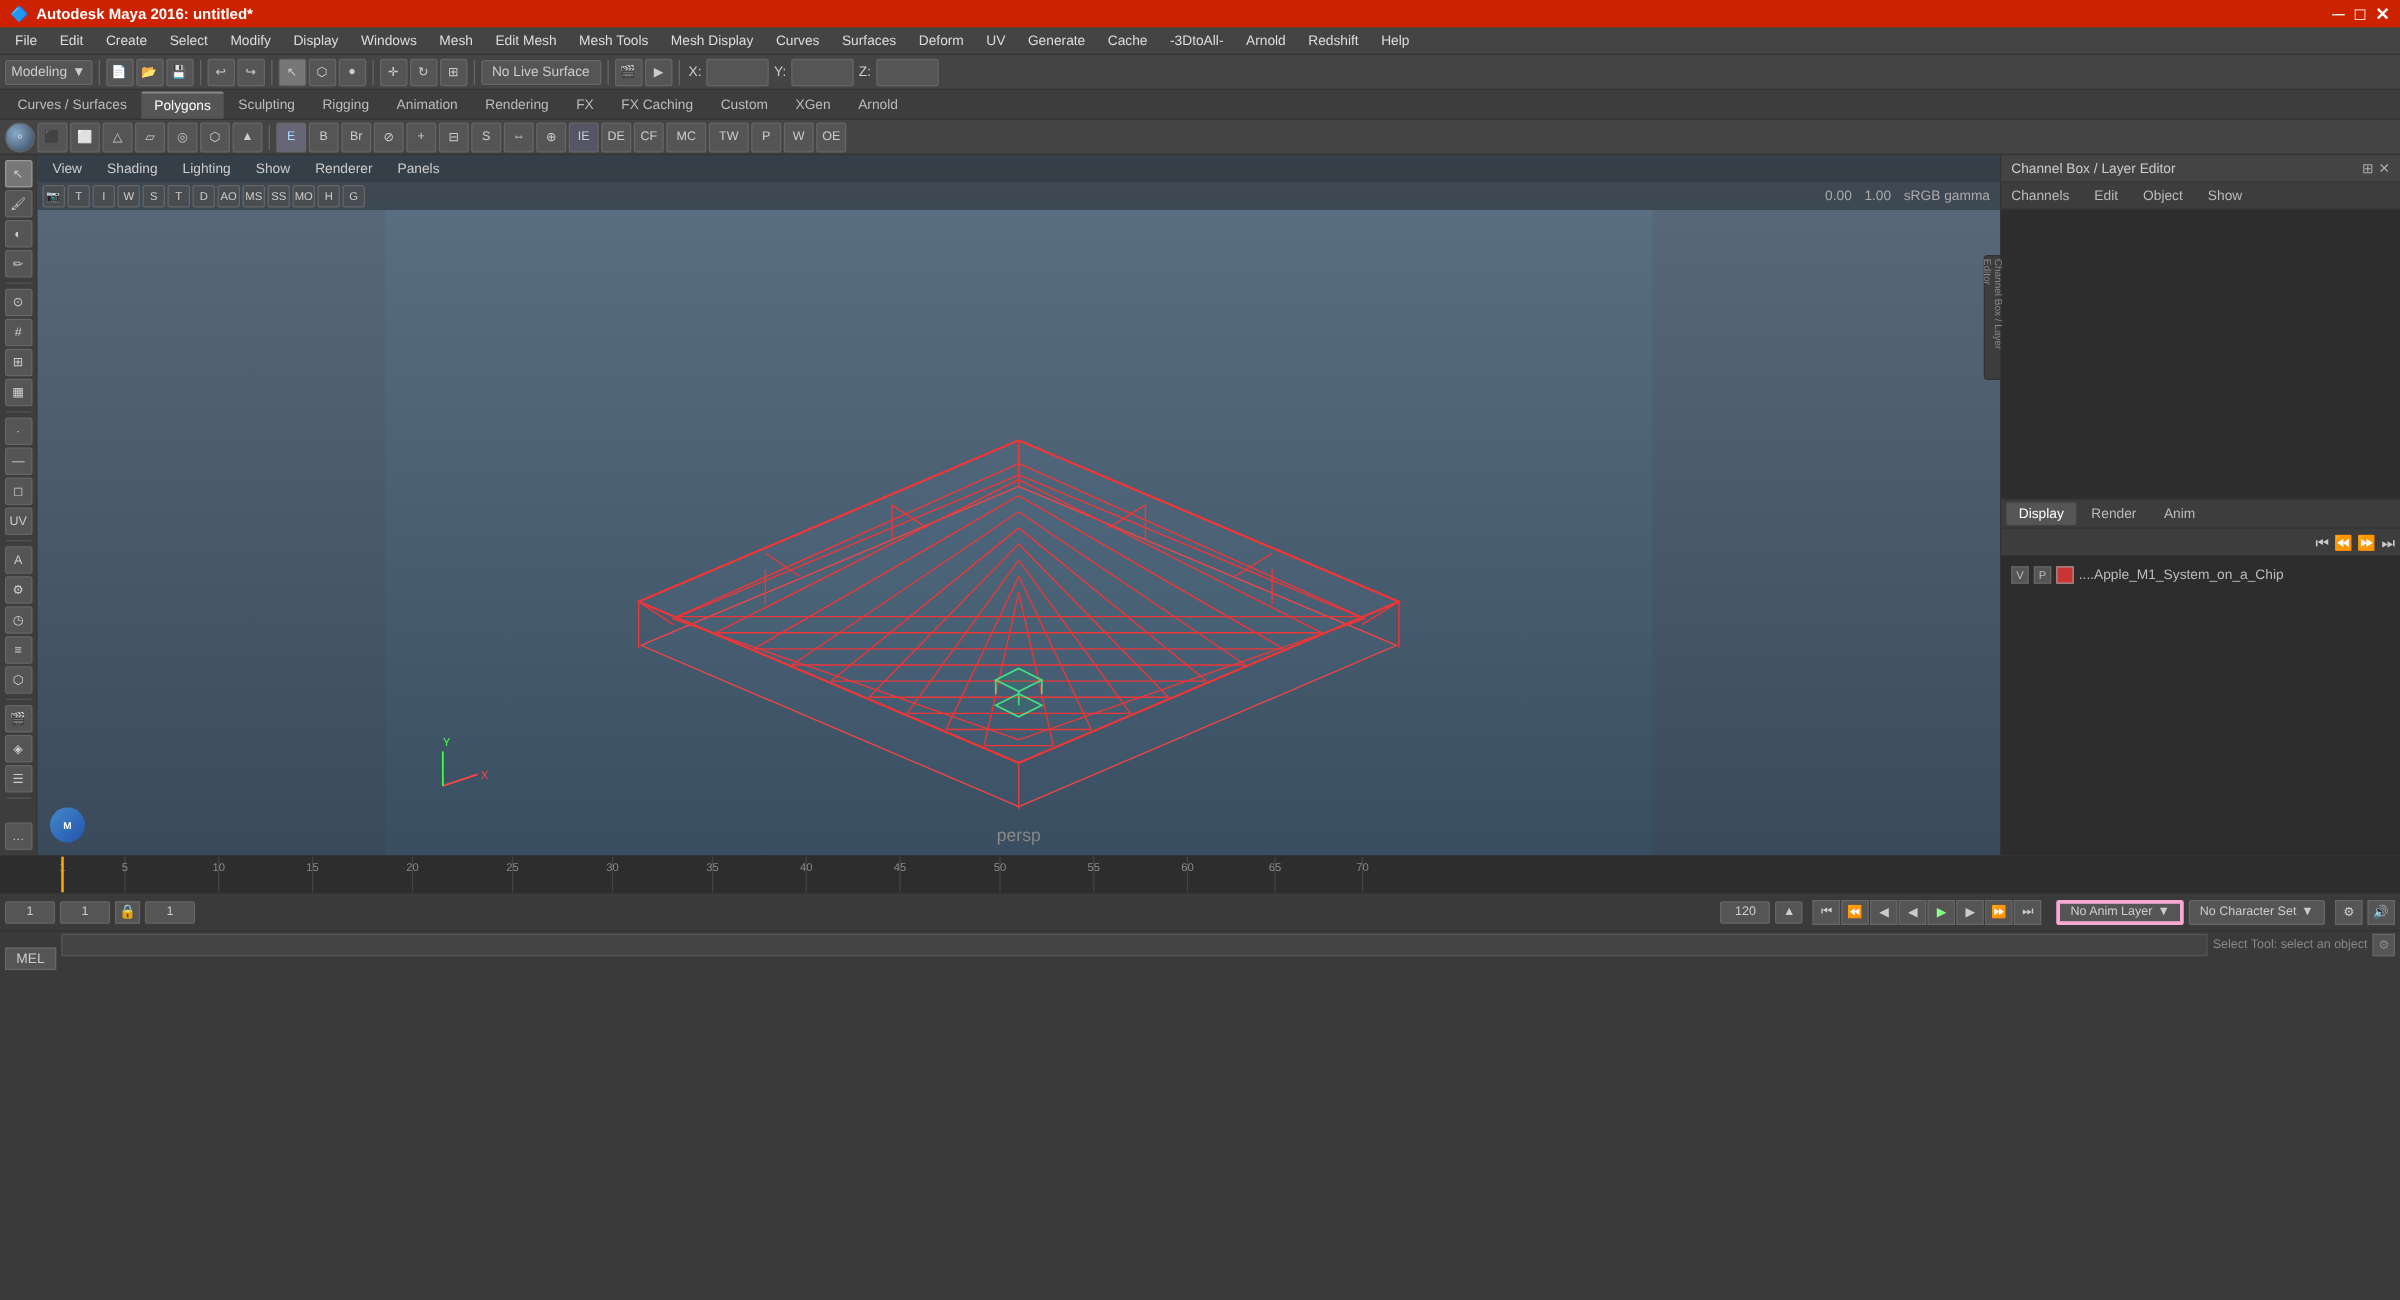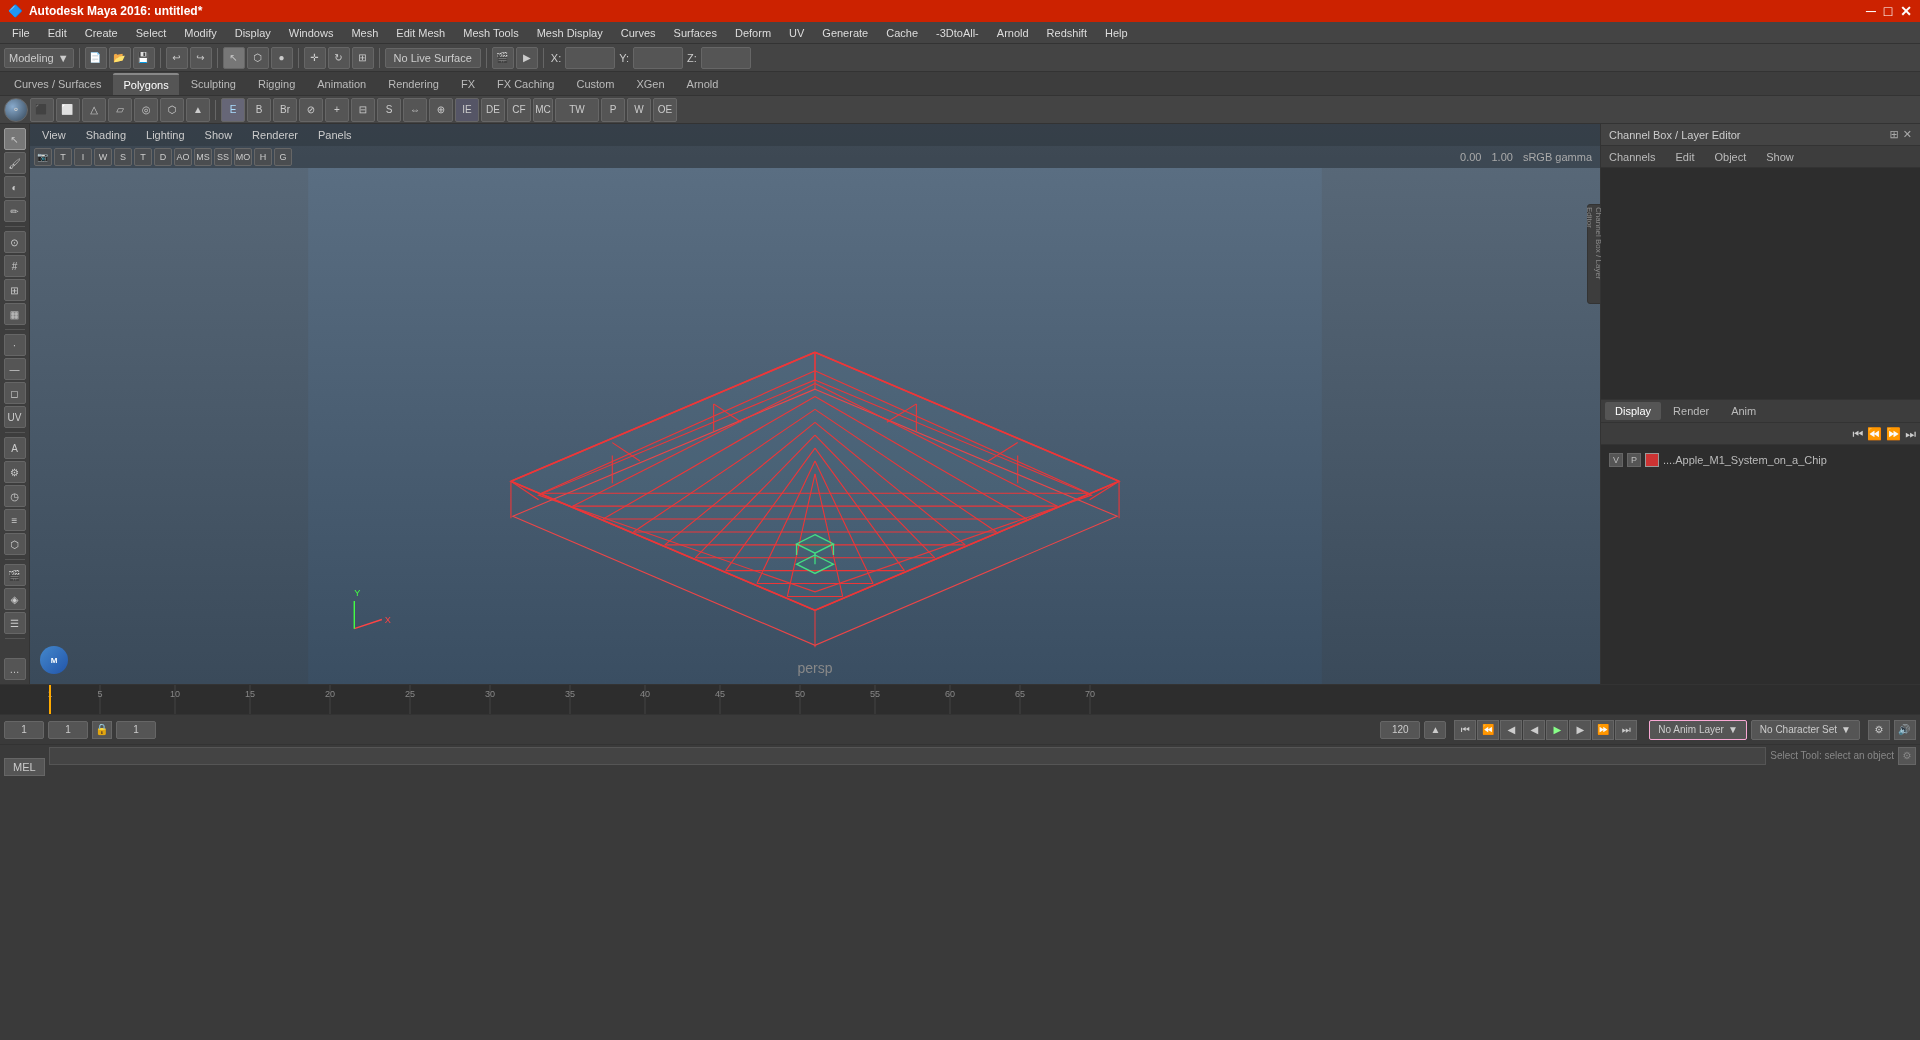--- a/index.html
+++ b/index.html
@@ -551,22 +551,22 @@
   <div class="tb-btn" style="width:24px; height:24px;">Br</div>
   <div class="tb-btn" style="width:24px; height:24px;">⊘</div>
   <div class="tb-btn" style="width:24px; height:24px;">+</div>
   <div class="tb-btn" style="width:24px; height:24px;">⊟</div>
   <div class="tb-btn" style="width:24px; height:24px;">S</div>
   <div class="tb-btn" style="width:24px; height:24px;">⇔</div>
   <div class="tb-btn" style="width:24px; height:24px;">⊕</div>
   <div class="tb-btn" style="width:24px; height:24px; background:#556;">IE</div>
   <div class="tb-btn" style="width:24px; height:24px;">DE</div>
   <div class="tb-btn" style="width:24px; height:24px;">CF</div>
-  <div class="tb-btn" style="width:20px; height:24px;">MC</div>
-  <div class="tb-btn" style="width:44px; height:24px;">TW</div>
+  <div class="tb-btn" style="width:32px; height:24px;">MC</div>
+  <div class="tb-btn" style="width:32px; height:24px;">TW</div>
   <div class="tb-btn" style="width:24px; height:24px;">P</div>
   <div class="tb-btn" style="width:24px; height:24px;">W</div>
   <div class="tb-btn" style="width:24px; height:24px;">OE</div>
 </div>
 
 <div id="main-area" style="display:flex; width:100%; height:560px; position:relative;">
 
   <div id="left-toolbar">
     <div class="lt-btn active">↖</div>
     <div class="lt-btn">🖌</div>
@@ -827,21 +827,21 @@
     <div class="pb-btn">⏮</div>
     <div class="pb-btn">⏪</div>
     <div class="pb-btn">◀</div>
     <div class="pb-btn">◀</div>
     <div class="pb-btn" style="color:#88ff88;">▶</div>
     <div class="pb-btn">▶</div>
     <div class="pb-btn">⏩</div>
     <div class="pb-btn">⏭</div>
   </div>
 
-  <div id="anim-layer-dropdown" style="height:20px; background:#555; border:1px solid #f9a8d4; color:#ccc; padding:0 8px; font-size:10px; display:flex; align-items:center; gap:4px; margin-left:8px; border-radius:2px;">
+  <div id="anim-layer-dropdown" style="height:20px; background:#555; border:3px solid #f9a8d4; color:#ccc; padding:0 8px; font-size:10px; display:flex; align-items:center; gap:4px; margin-left:8px; border-radius:2px;">
     <span>No Anim Layer</span>
     <span>▼</span>
   </div>
 
   <div id="char-set" style="height:20px; background:#555; border:1px solid #666; color:#ccc; padding:0 8px; font-size:10px; display:flex; align-items:center; gap:4px; border-radius:2px;">
     <span>No Character Set</span>
     <span>▼</span>
   </div>
 
   <div class="pb-btn" style="margin-left:4px;">⚙</div>

